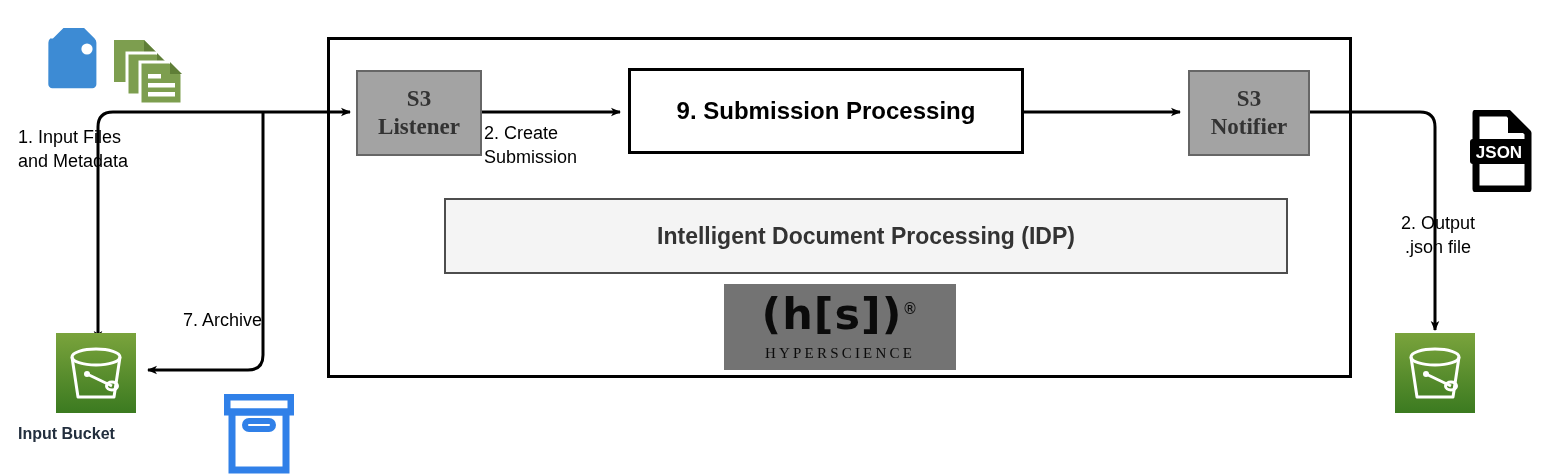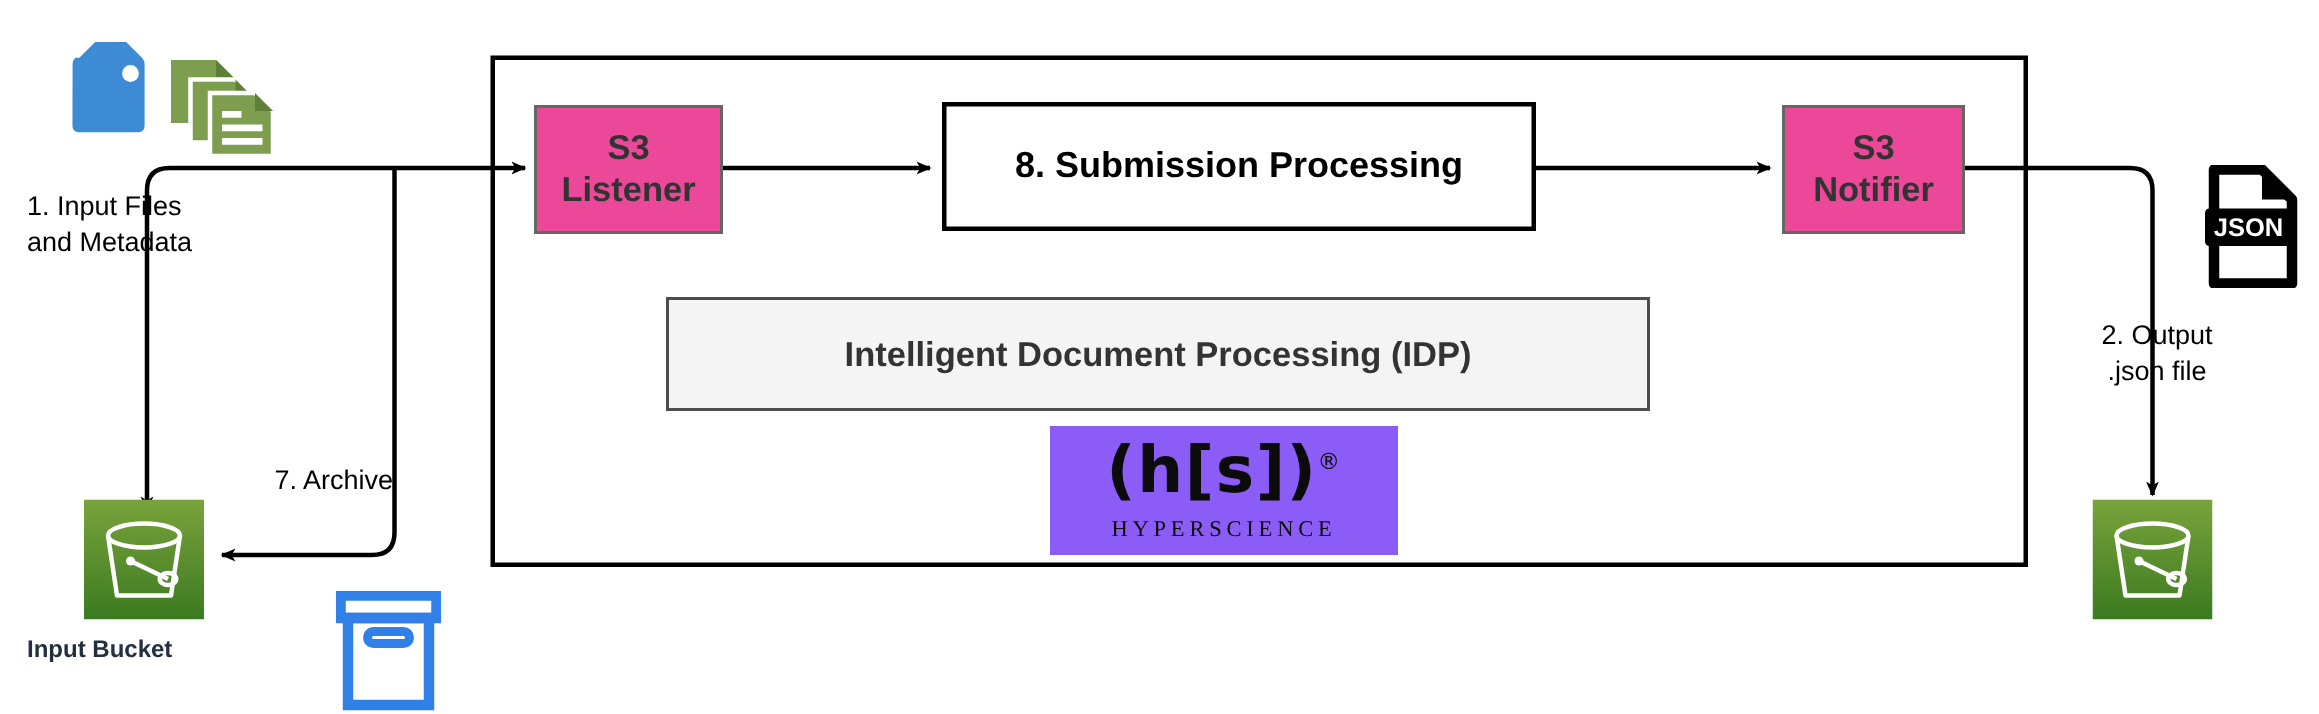--- a/index.html
+++ b/index.html
@@ -50,23 +50,24 @@
     position: absolute;
     box-sizing: border-box;
     display: flex;
     align-items: center;
     justify-content: center;
     text-align: center;
     font-family: "Liberation Sans", sans-serif;
     font-weight: bold;
   }
   .box-gray {
-    background: #ec4899;
+    background: #a3a3a3;
     border: 2px solid #666666;
     color: #333333;
+    font-family: Liberation Serif, serif;
   }
   .box-white {
     background: #ffffff;
     border: 3px solid #000000;
     color: #000000;
   }
   .box-idp {
     background: #f4f4f4;
     border: 2px solid #4d4d4d;
     color: #333333;
@@ -78,44 +79,44 @@
   }
   #submission-processing {
     left: 628px; top: 68px; width: 396px; height: 86px;
     font-size: 24px;
   }
   #s3-notifier {
     left: 1188px; top: 70px; width: 122px; height: 86px;
     font-size: 23px; line-height: 1.2;
   }
   #idp-box {
-    left: 444px; top: 198px; width: 656px; height: 76px;
+    left: 444px; top: 198px; width: 844px; height: 76px;
     font-size: 23px;
   }
 
   
   #platform-container {
     position: absolute;
     left: 327px; top: 37px;
     width: 1025px; height: 341px;
     box-sizing: border-box;
     border: 3px solid #000000;
     background: transparent;
   }
 
   
   #hs-logo {
     position: absolute;
-    left: 700px; top: 284px;
+    left: 724px; top: 284px;
     width: 232px; height: 86px;
     display: flex;
     flex-direction: column;
     align-items: center;
     justify-content: center;
-    background: #8b5cf6;
+    background: #737373;
   }
   #hs-logo .mark {
     font-family: "DejaVu Sans", sans-serif;
     font-size: 43px;
     font-weight: bold;
     color: #0b0b0b;
     letter-spacing: 1px;
     line-height: 1;
     position: relative;
   }
@@ -205,21 +206,21 @@
 
   <svg class="icon-abs" style="left:224px; top:394px;" width="70" height="80" viewBox="0 0 70 80" xmlns="http://www.w3.org/2000/svg">
     <rect x="3" y="3" width="64" height="15" fill="none" stroke="#3080e8" stroke-width="7"></rect>
     <rect x="8" y="18" width="54" height="58" fill="none" stroke="#3080e8" stroke-width="7"></rect>
     <rect x="21" y="27" width="28" height="8" rx="4" fill="none" stroke="#3080e8" stroke-width="6"></rect>
   </svg>
 
   <div id="s3-listener" class="box box-gray" style="white-space: pre-line;">S3
 Listener</div>
 
-  <div id="submission-processing" class="box box-white">8. Submission Processing</div>
+  <div id="submission-processing" class="box box-white">9. Submission Processing</div>
 
   <div id="s3-notifier" class="box box-gray" style="white-space: pre-line;">S3
 Notifier</div>
 
   <div id="idp-box" class="box box-idp">Intelligent Document Processing (IDP)</div>
 
   <div id="hs-logo">
     <div class="mark"><span>(h[s])</span><sup>®</sup></div>
     <div class="wordmark">HYPERSCIENCE</div>
   </div>
@@ -239,20 +240,22 @@
       <path d="M31,41 L56,53"></path>
     </g>
     <circle cx="31" cy="41" r="3" fill="#ffffff"></circle>
     <ellipse cx="56" cy="53" rx="5.5" ry="4" fill="none" stroke="#ffffff" stroke-width="3"></ellipse>
   </svg>
 
 
   <div class="lbl" style="left:18px; top:126px;">1. Input Files
 and Metadata</div>
 
+  <div class="lbl" style="left:484px; top:122px;">2. Create
+Submission</div>
 
   <div class="lbl" style="left:183px; top:309px;">7. Archive</div>
 
 
   <div class="lbl lbl-center" style="left:1368px; top:212px; width:140px;">2. Output
 .json file</div>
 
 </div>
 
 </body></html>

